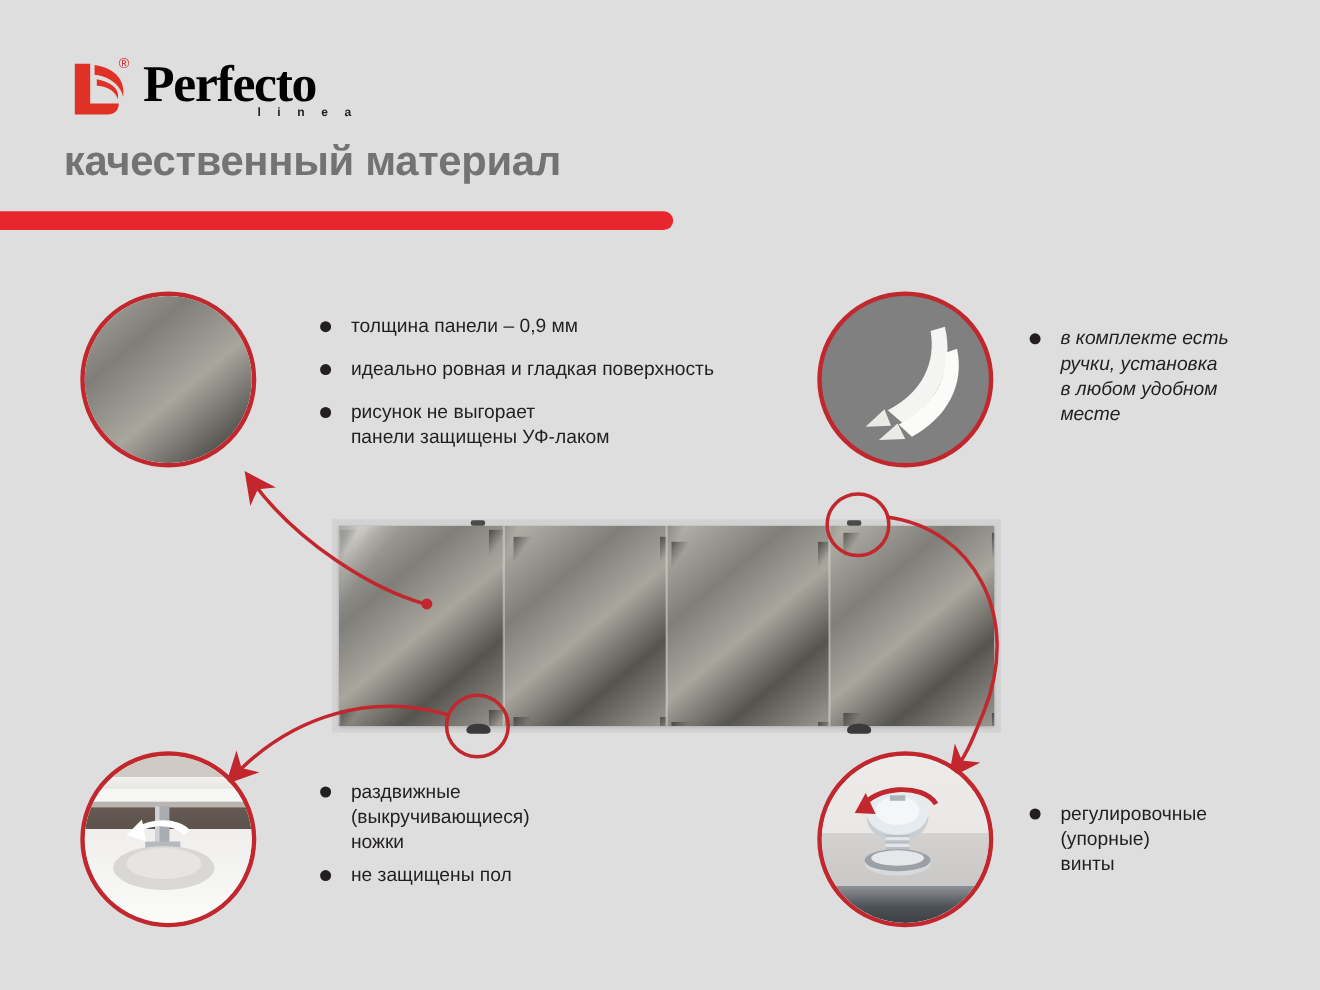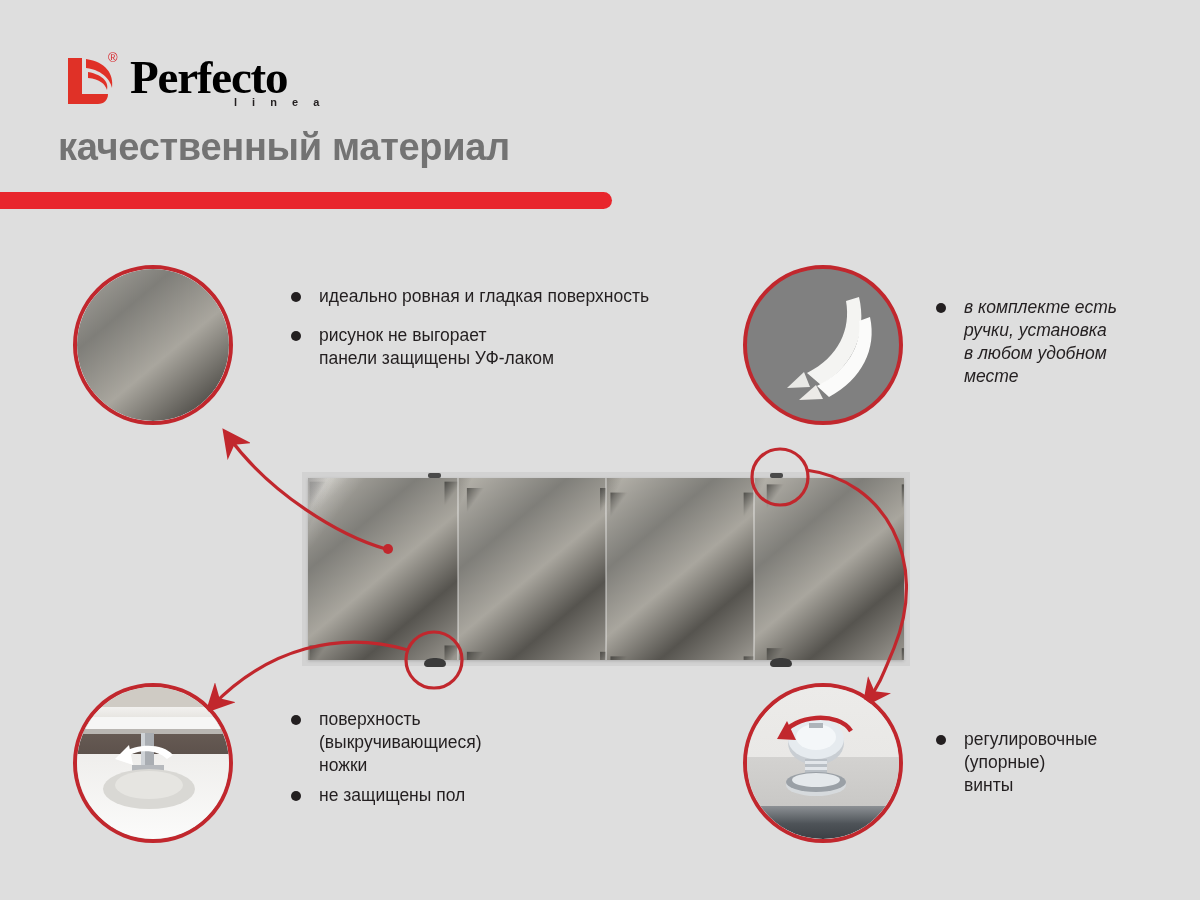--- a/index.html
+++ b/index.html
@@ -175,34 +175,35 @@
         <ellipse cx="69" cy="98" rx="30" ry="11" fill="#d6dadd"></ellipse>
         <ellipse cx="69" cy="95" rx="30" ry="10" fill="#9aa0a6"></ellipse>
         <ellipse cx="69" cy="93" rx="24" ry="7" fill="#e4e8eb"></ellipse>
         <path d="M36,48 C46,28 92,24 104,44" stroke="#c1272d" stroke-width="4.5" fill="none"></path>
         <path d="M40,34 L30,52 L49,53 Z" fill="#c1272d"></path>
       </svg>
     </div>
   </div>
 
   <div class="bul-list" style="left:291px;top:285px;width:430px;">
+    <div class="bul">толщина панели – 0,9 мм</div>
     <div class="bul">идеально ровная и гладкая поверхность</div>
     <div class="bul">рисунок не выгорает
 панели защищены УФ-лаком</div>
   </div>
 
   <div class="bul-list" style="left:936px;top:296px;width:240px;font-style:italic;">
     <div class="bul">в комплекте есть
 ручки, установка
 в любом удобном
 месте</div>
   </div>
 
   <div class="bul-list" style="left:291px;top:708px;width:270px;">
-    <div class="bul" style="margin-bottom:7px;">поверхность
+    <div class="bul" style="margin-bottom:7px;">раздвижные
 (выкручивающиеся)
 ножки</div>
     <div class="bul">не защищены пол</div>
   </div>
 
   <div class="bul-list" style="left:936px;top:728px;width:250px;">
     <div class="bul">регулировочные
 (упорные)
 винты</div>
   </div>

